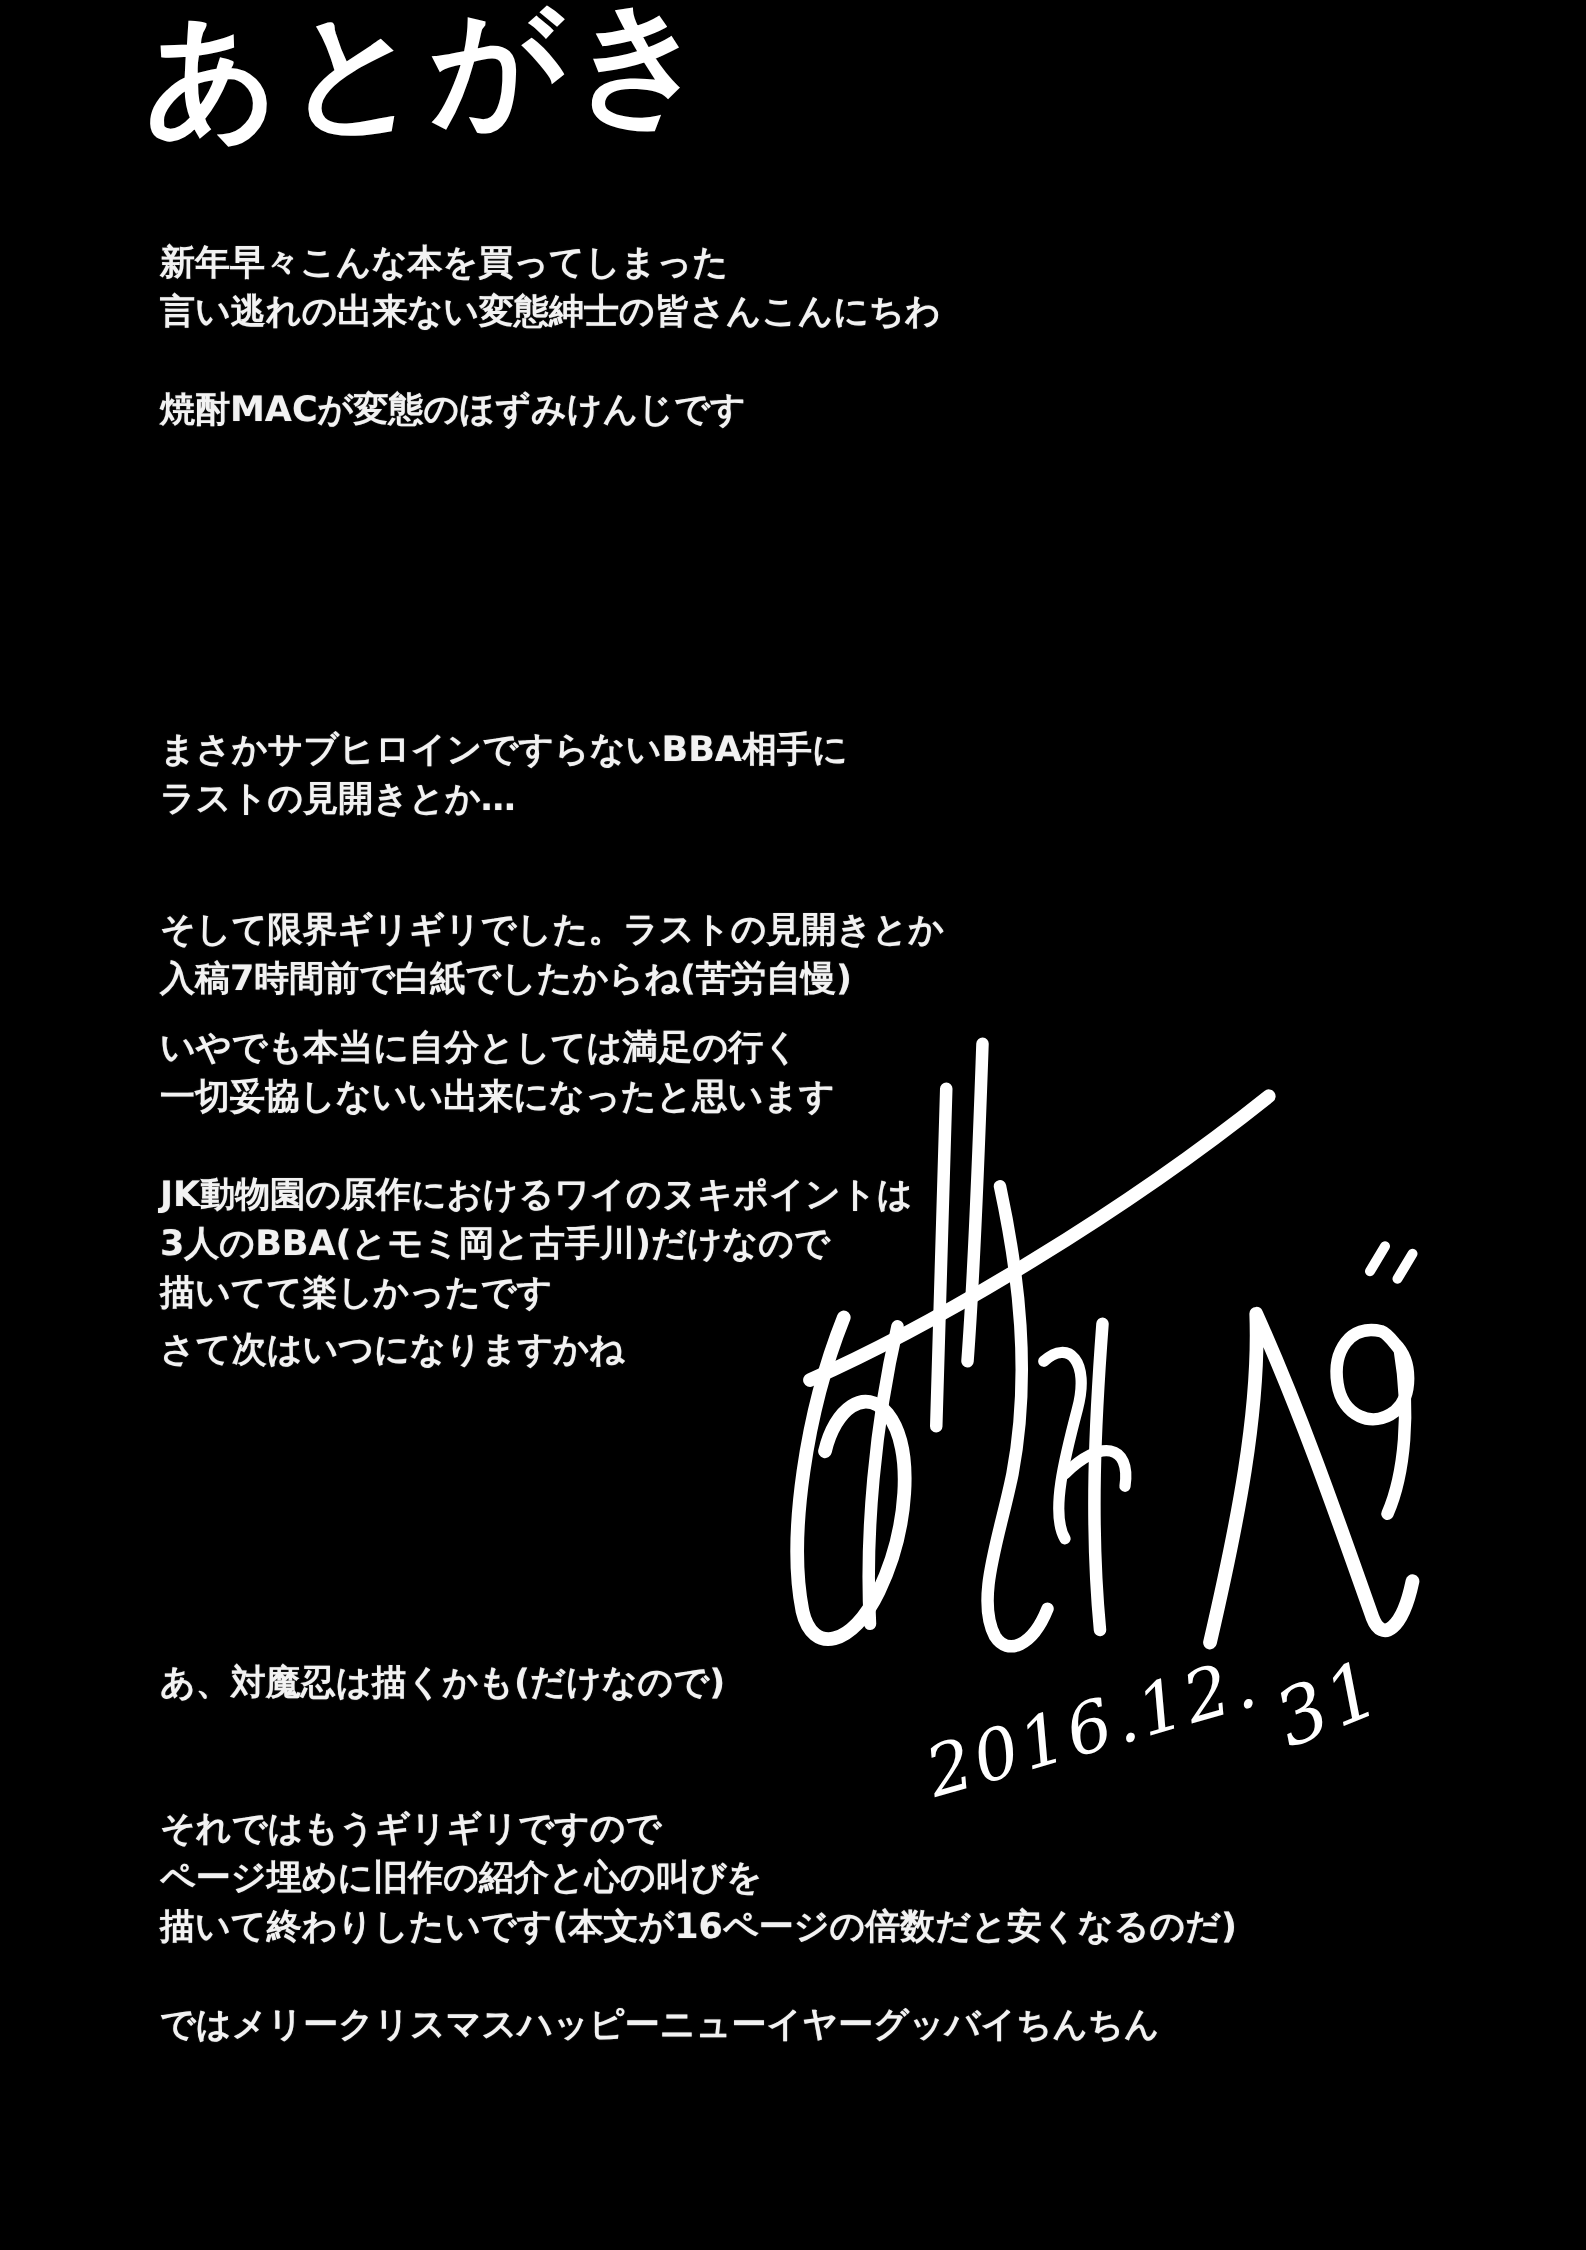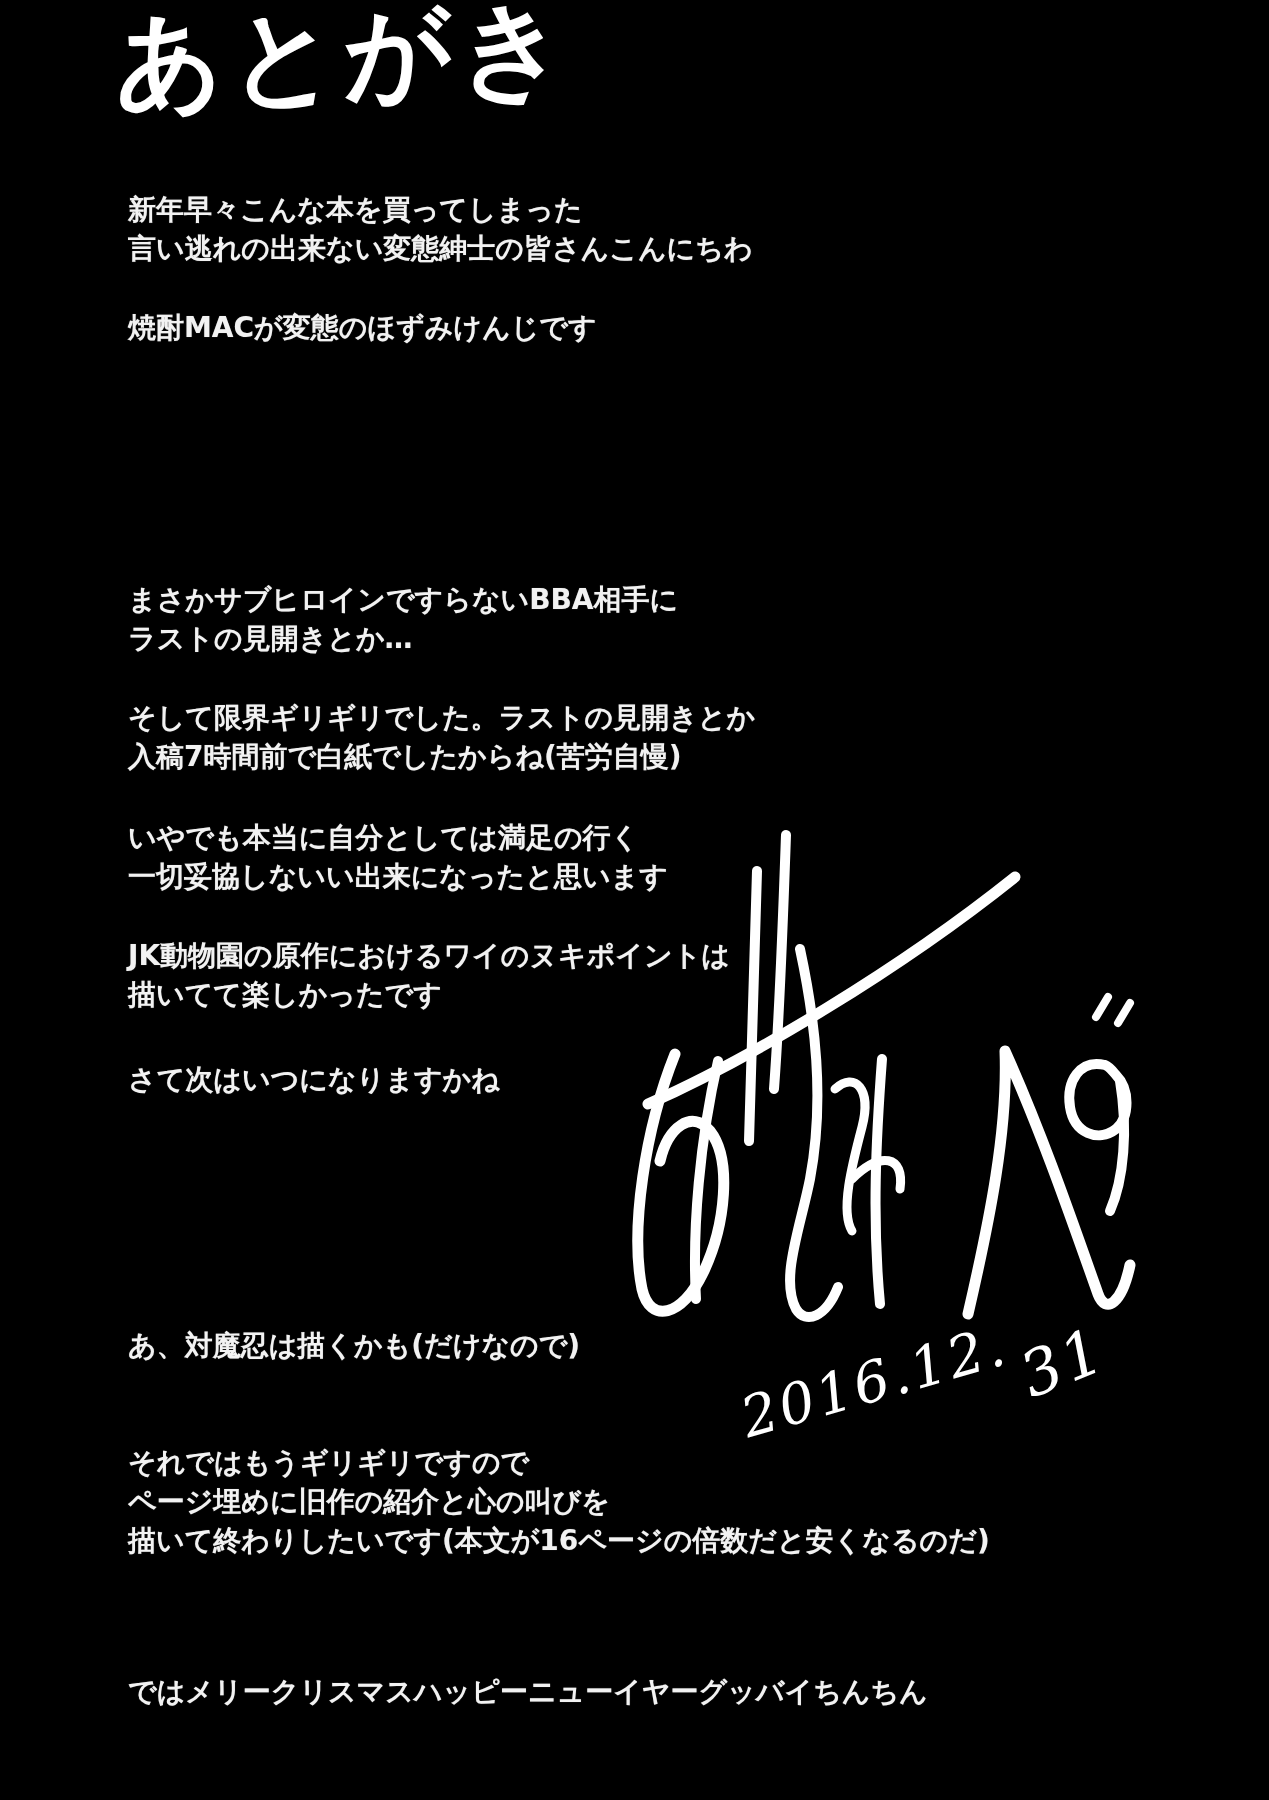--- a/index.html
+++ b/index.html
@@ -89,51 +89,52 @@
   <div class="para" style="top:308px">
     <div class="line">焼酎MACが変態のほずみけんじです</div>
   </div>
 
 
   <div class="para" style="top:580px">
     <div class="line">まさかサブヒロインですらないBBA相手に</div>
     <div class="line">ラストの見開きとか…</div>
   </div>
 
-  <div class="para" style="top:698px">
+  <div class="para" style="top:724px">
     <div class="line">そして限界ギリギリでした。ラストの見開きとか</div>
     <div class="line">入稿7時間前で白紙でしたからね(苦労自慢)</div>
   </div>
 
   <div class="para" style="top:818px">
     <div class="line">いやでも本当に自分としては満足の行く</div>
     <div class="line">一切妥協しないい出来になったと思います</div>
   </div>
 
   <div class="para" style="top:936px">
     <div class="line">JK動物園の原作におけるワイのヌキポイントは</div>
+    <div class="line">3人のBBA(とモミ岡と古手川)だけなので</div>
     <div class="line">描いてて楽しかったです</div>
   </div>
 
   <div class="para" style="top:1060px">
     <div class="line">さて次はいつになりますかね</div>
   </div>
 
 
   <div class="para" style="top:1326px">
     <div class="line">あ、対魔忍は描くかも(だけなので)</div>
   </div>
 
   <div class="para" style="top:1443px">
     <div class="line">それではもうギリギリですので</div>
     <div class="line">ページ埋めに旧作の紹介と心の叫びを</div>
     <div class="line">描いて終わりしたいです(本文が16ページの倍数だと安くなるのだ)</div>
   </div>
 
-  <div class="para" style="top:1672px">
+  <div class="para" style="top:1600px">
     <div class="line">ではメリークリスマスハッピーニューイヤーグッバイちんちん</div>
   </div>
 
   <svg class="sig-svg" viewBox="0 0 540 570" role="img" aria-label="ほずみけんじ">
 
     <path d="M 186,76 C 183,160 180,250 174,330" stroke-width="10"></path>
     <path d="M 157,112 C 154,200 152,300 149,382" stroke-width="10"></path>
 
     <path d="M 48,345 C 150,300 300,210 415,118" stroke-width="11"></path>
 

